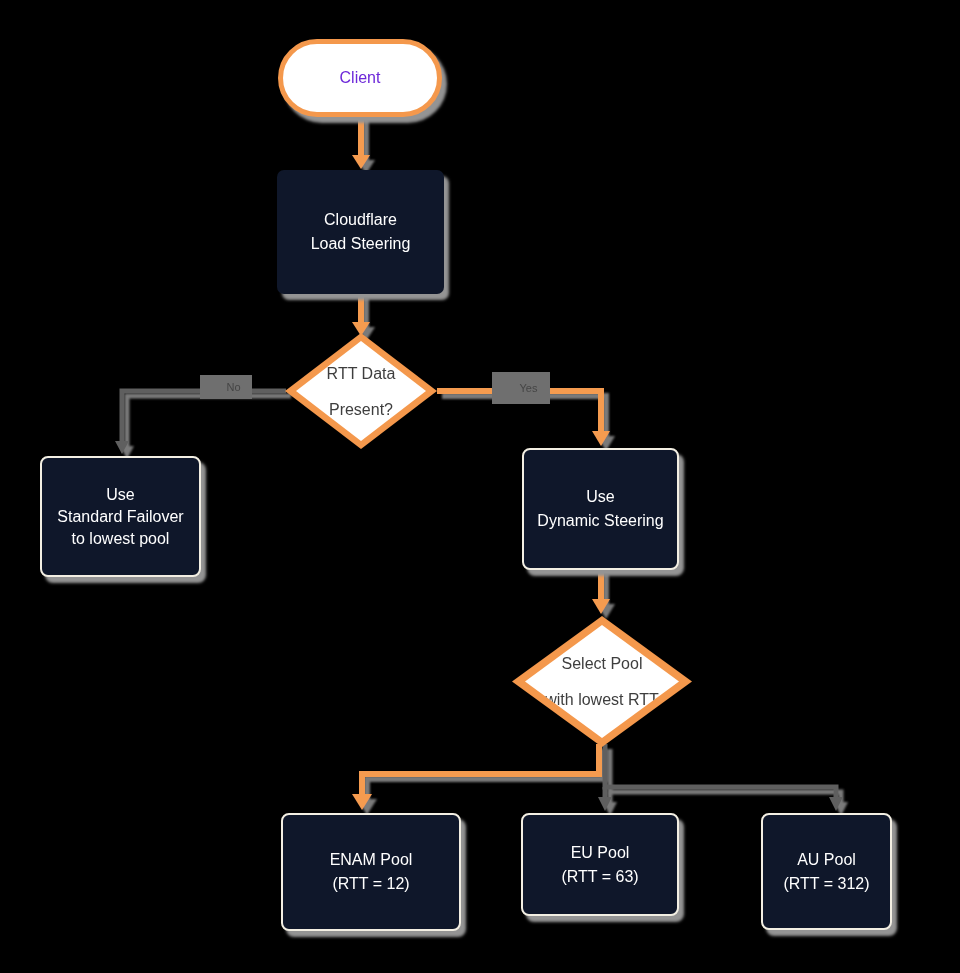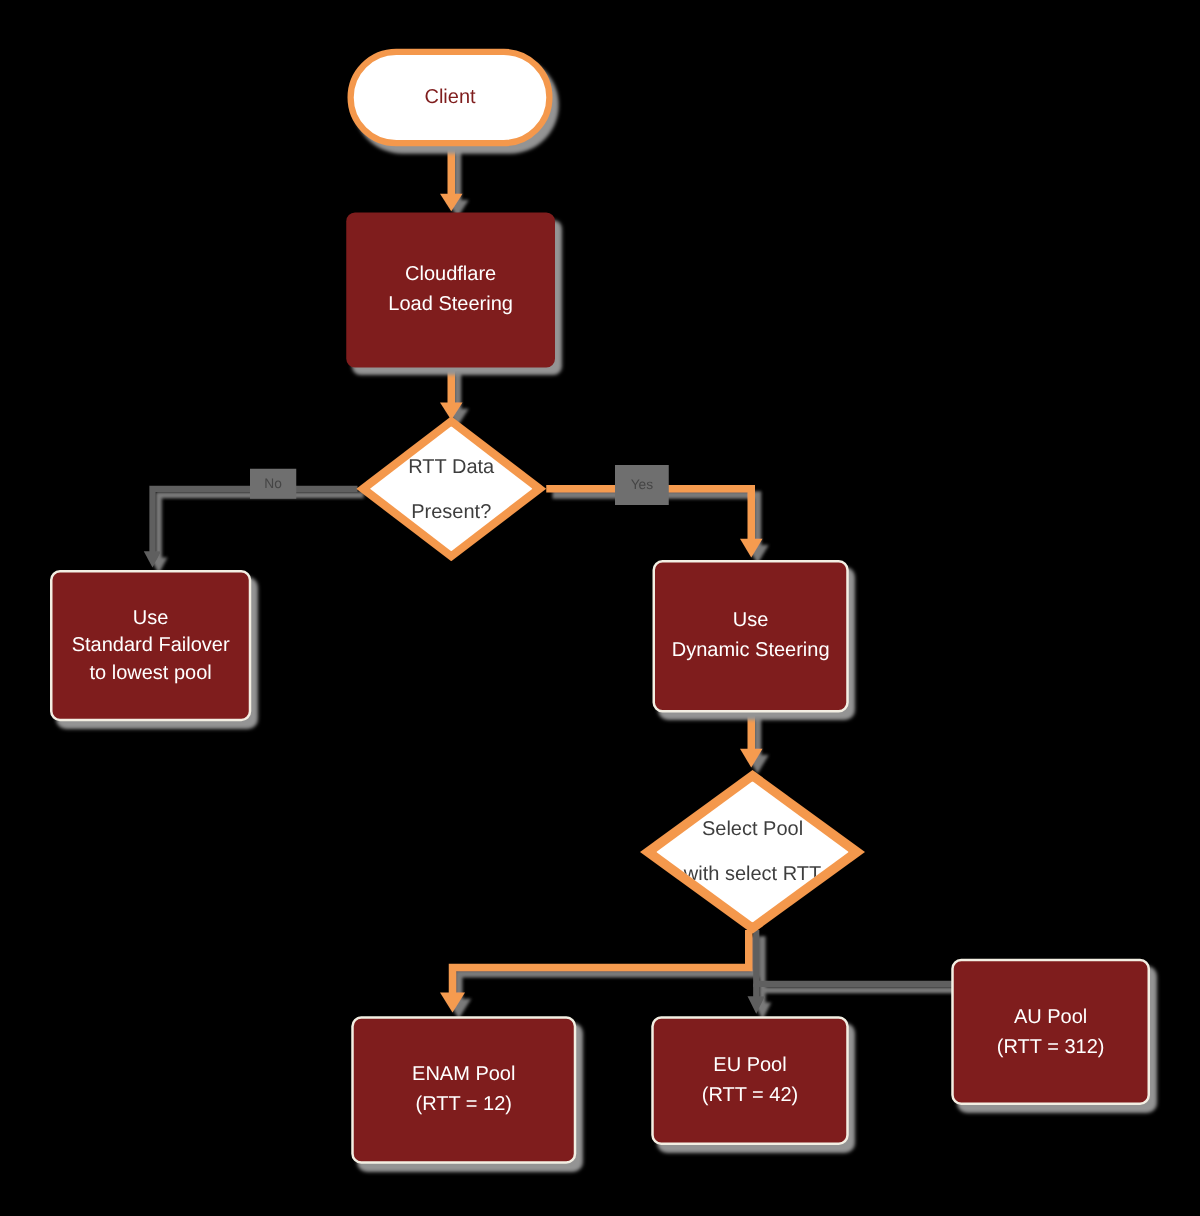--- a/index.html
+++ b/index.html
@@ -9,46 +9,46 @@
   }
   svg.connectors { position:absolute; left:0; top:0; }
 
   .node {
     position:absolute; box-sizing:border-box;
     display:flex; flex-direction:column; align-items:center; justify-content:center;
     text-align:center;
   }
   .stadium {
     background:#ffffff; border:5px solid #F4984C; border-radius:45px;
-    color:#7f1d1d; font-size:16px;
+    color:#6d28d9; font-size:16px;
     box-shadow:5px 6px 3px #949494;
   }
   .process {
-    background:#7f1d1d; color:#FFFFFF; font-size:16px; line-height:24px;
+    background:#0f172a; color:#FFFFFF; font-size:16px; line-height:24px;
     border-radius:7px;
     box-shadow:5px 6px 3px #949494;
   }
   .process.bordered { border:2px solid #F3EFE3; border-radius:8px; }
 
   .diamond-outer {
     position:absolute;
     background:#F4984C;
     clip-path:polygon(50% 0, 100% 50%, 50% 100%, 0 50%);
     filter:drop-shadow(5px 6px 2px #949494);
   }
   .diamond-inner {
     position:absolute;
     background:#ffffff;
     clip-path:polygon(50% 0, 100% 50%, 50% 100%, 0 50%);
     display:flex; flex-direction:column; align-items:center; justify-content:center;
     text-align:center; color:#3E3E3E; font-size:16px; line-height:23px;gap:13px;
   }
   .edge-label {
     position:absolute; background:#6F6F6F; color:#454545;
-    font-size:11px; display:flex; align-items:center; justify-content:center;
+    font-size:11px; display:flex; align-items:center; justify-content:center;padding-left:15px;
   }
   .bold { font-weight:normal;margin-top:36px; }
 </style>
 </head>
 <body>
 
 <div class="canvas">
 
   <svg class="connectors" width="960" height="973" viewBox="0 0 960 973">
     <defs>
@@ -117,33 +117,33 @@
 
   <div class="node process bordered" style="left:522px; top:448px; width:157px; height:122px;">
     <div>Use</div>
     <div>Dynamic Steering</div>
   </div>
 
   <div class="diamond-outer" style="left:512px; top:616px; width:180px; height:131px;">
   </div>
   <div class="diamond-inner" style="left:525px; top:625px; width:154px; height:113px;">
     <div>Select Pool</div>
-    <div>with select RTT</div>
+    <div>with lowest RTT</div>
   </div>
 
   <div class="node process bordered" style="left:281px; top:813px; width:180px; height:118px;">
     <div>ENAM Pool</div>
     <div>
       <span>(</span><span class="bold">RTT = 12</span><span>)</span>
     </div>
   </div>
 
   <div class="node process bordered" style="left:521px; top:813px; width:158px; height:103px;">
     <div>EU Pool</div>
-    <div>(RTT = 42)</div>
+    <div>(RTT = 63)</div>
   </div>
 
-  <div class="node process bordered" style="left:761px; top:767px; width:159px; height:117px;">
+  <div class="node process bordered" style="left:761px; top:813px; width:131px; height:117px;">
     <div>AU Pool</div>
     <div>(RTT = 312)</div>
   </div>
 
 </div>
 
 </body></html>

